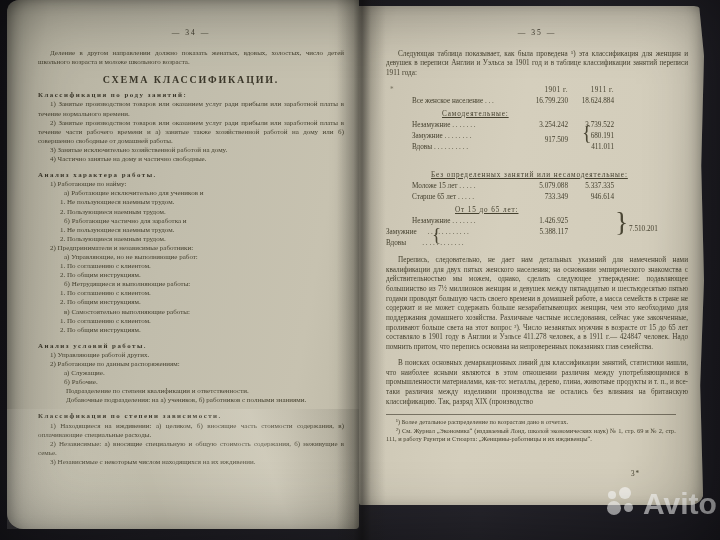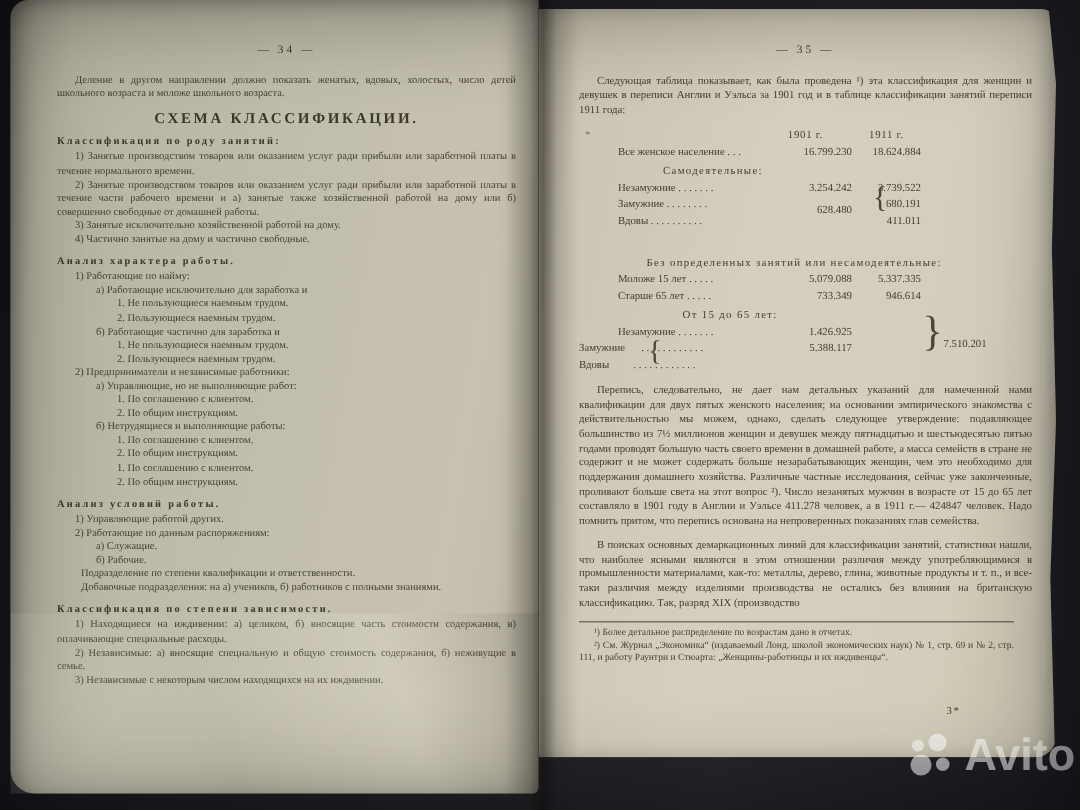--- a/index.html
+++ b/index.html
@@ -23,46 +23,46 @@
 
   .content-l{position:absolute;left:31px;right:15px;top:28px;font-size:7px;line-height:9.1px;}
   .content-r{position:absolute;left:27px;right:16px;top:22px;font-size:7.2px;line-height:9.7px;}
 
   .pageno{text-align:center;font-size:7.6px;letter-spacing:2px;margin-bottom:12px;color:#3e3a2c;}
   .p{text-align:justify;text-indent:12px;margin-bottom:6px;}
   .hc{text-align:center;font-weight:bold;letter-spacing:1.8px;font-size:10px;margin:8px 0 6px;color:#3b372a;}
   .sh{font-weight:bold;letter-spacing:1.5px;font-size:6.9px;margin:6px 0 1px;color:#3b372a;}
   .li1{text-indent:12px;text-align:justify;}
   .li2{margin-left:26px;}
-  .li3{margin-left:40px;}
-  .lif{margin-left:16px;}
+  .li3{margin-left:22px;}
+  .lif{margin-left:28px;}
 
   .tbl{position:relative;margin:2px 0 7px 0;}
   .trow{display:grid;grid-template-columns:120px 62px 46px;line-height:11px;align-items:baseline;}
   .tlabel{padding-left:26px;white-space:nowrap;overflow:hidden;}
   .tlabel.out{padding-left:0;}
   .tv{text-align:right;white-space:nowrap;}
-  .thead .tv{letter-spacing:.5px;text-align:center;}
-  .tsub{letter-spacing:.9px;line-height:12px;margin-top:1px;}
+  .thead .tv{letter-spacing:.5px;}
+  .tsub{letter-spacing:.9px;line-height:12px;margin-top:1px;text-decoration:underline;}
   .tsub.g1{margin-left:56px;}
   .tsub.g2{margin-left:45px;margin-top:16px;}
   .tsub.g3{margin-left:69px;}
   .grp{position:relative;}
   .mwv{position:absolute;left:120px;width:62px;top:5px;text-align:right;}
   .brace1{position:absolute;left:196px;top:-3px;font-size:20px;font-weight:normal;color:#4a4634;}
   .brace-sm{position:absolute;left:46px;top:3px;font-size:19px;color:#4a4634;}
   .brace-big{position:absolute;left:229px;top:1px;font-size:28px;color:#4a4634;}
   .grand{position:absolute;left:243px;top:9px;}
   .hmark{position:absolute;left:4px;top:0;opacity:.6;}
 
   .fnblock{margin-top:7px;border-top:.6px solid rgba(58,53,40,.6);padding-top:3px;font-size:6.4px;line-height:8.4px;width:96%;}
   .fn{text-indent:10px;text-align:justify;}
   .sig{position:absolute;left:272px;top:464px;font-size:7.2px;letter-spacing:1px;}
 
-  .watermark{position:absolute;left:607px;top:487px;display:flex;align-items:center;gap:6px;pointer-events:none;}
+  .watermark{position:absolute;left:607px;top:487px;display:flex;gap:6px;pointer-events:none;}
   .wm-logo{position:relative;width:30px;height:30px;}
   .wm-logo i{position:absolute;border-radius:50%;background:rgba(255,255,255,.6);}
   .wm-c1{width:8px;height:8px;left:1px;top:4px;}
   .wm-c2{width:12px;height:12px;left:12px;top:0;}
   .wm-c3{width:14px;height:14px;left:0;top:14px;}
   .wm-c4{width:9px;height:9px;left:17px;top:16px;}
   .wm-text{font-family:"Liberation Sans","DejaVu Sans",sans-serif;font-weight:bold;font-size:30px;
     color:rgba(255,255,255,.6);letter-spacing:0;}
 </style>
 </head>
@@ -77,33 +77,34 @@
       <div class="hc">СХЕМА КЛАССИФИКАЦИИ.</div>
 
       <div class="sh">Классификация по роду занятий:</div>
       <div class="li1">1) Занятые производством товаров или оказанием услуг ради прибыли или заработной платы в течение нормального времени.</div>
       <div class="li1">2) Занятые производством товаров или оказанием услуг ради прибыли или заработной платы в течение части рабочего времени и а) занятые также хозяйственной работой на дому или б) совершенно свободные от домашней работы.</div>
       <div class="li1">3) Занятые исключительно хозяйственной работой на дому.</div>
       <div class="li1">4) Частично занятые на дому и частично свободные.</div>
 
       <div class="sh">Анализ характера работы.</div>
       <div class="li1">1) Работающие по найму:</div>
-      <div class="li2">а) Работающие исключительно для заработка и</div>
+      <div class="li2">а) Работающие исключительно для учеников и</div>
       <div class="li3">1. Не пользующиеся наемным трудом.</div>
       <div class="li3">2. Пользующиеся наемным трудом.</div>
       <div class="li2">б) Работающие частично для заработка и</div>
       <div class="li3">1. Не пользующиеся наемным трудом.</div>
       <div class="li3">2. Пользующиеся наемным трудом.</div>
       <div class="li1">2) Предприниматели и независимые работники:</div>
       <div class="li2">а) Управляющие, но не выполняющие работ:</div>
       <div class="li3">1. По соглашению с клиентом.</div>
       <div class="li3">2. По общим инструкциям.</div>
       <div class="li2">б) Нетрудящиеся и выполняющие работы:</div>
       <div class="li3">1. По соглашению с клиентом.</div>
       <div class="li3">2. По общим инструкциям.</div>
+      <div class="li2">в) Самостоятельно выполняющие работы:</div>
       <div class="li3">1. По соглашению с клиентом.</div>
       <div class="li3">2. По общим инструкциям.</div>
 
       <div class="sh">Анализ условий работы.</div>
       <div class="li1">1) Управляющие работой других.</div>
       <div class="li1">2) Работающие по данным распоряжениям:</div>
       <div class="li2">а) Служащие.</div>
       <div class="li2">б) Рабочие.</div>
       <div class="lif">Подразделение по степени квалификации и ответственности.</div>
       <div class="lif">Добавочные подразделения: на а) учеников, б) работников с полными знаниями.</div>
@@ -142,21 +143,21 @@
           <div class="trow">
             <span class="tlabel">Замужние . . . . . . . .</span>
             <span class="tv"></span>
             <span class="tv">680.191</span>
           </div>
           <div class="trow">
             <span class="tlabel">Вдовы . . . . . . . . . .</span>
             <span class="tv"></span>
             <span class="tv">411.011</span>
           </div>
-          <span class="mwv">628.480</span>
+          <span class="mwv">917.509</span>
           <span class="brace1">{</span>
         </div>
         <div class="tsub g2">Без определенных занятий или несамодеятельные:</div>
         <div class="trow">
           <span class="tlabel">Моложе 15 лет . . . . .</span>
           <span class="tv">5.079.088</span>
           <span class="tv">5.337.335</span>
         </div>
         <div class="trow">
           <span class="tlabel">Старше 65 лет . . . . .</span>

